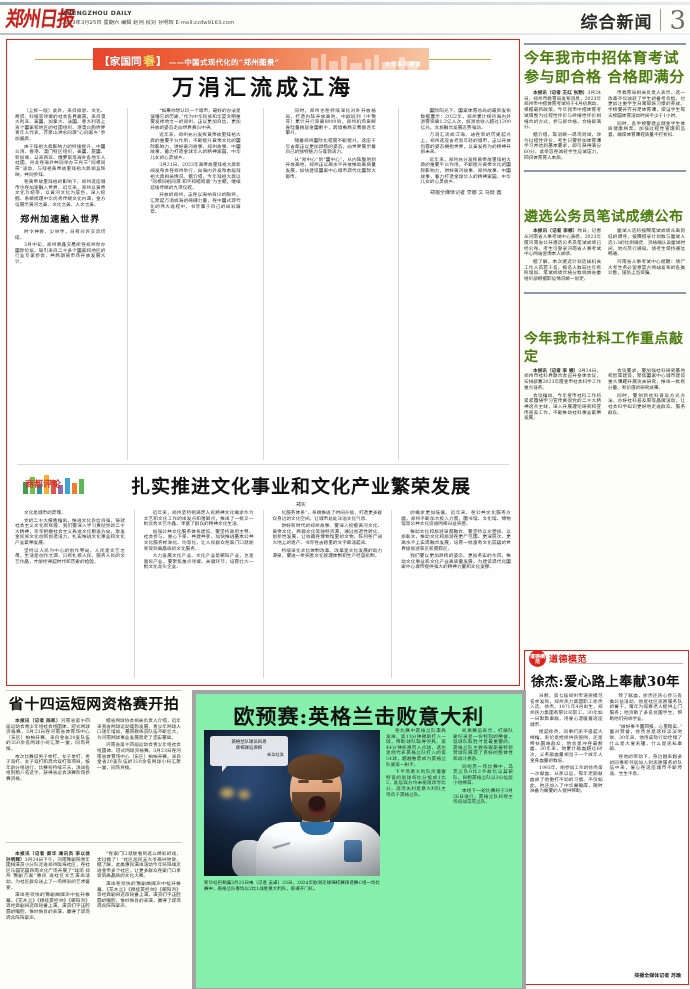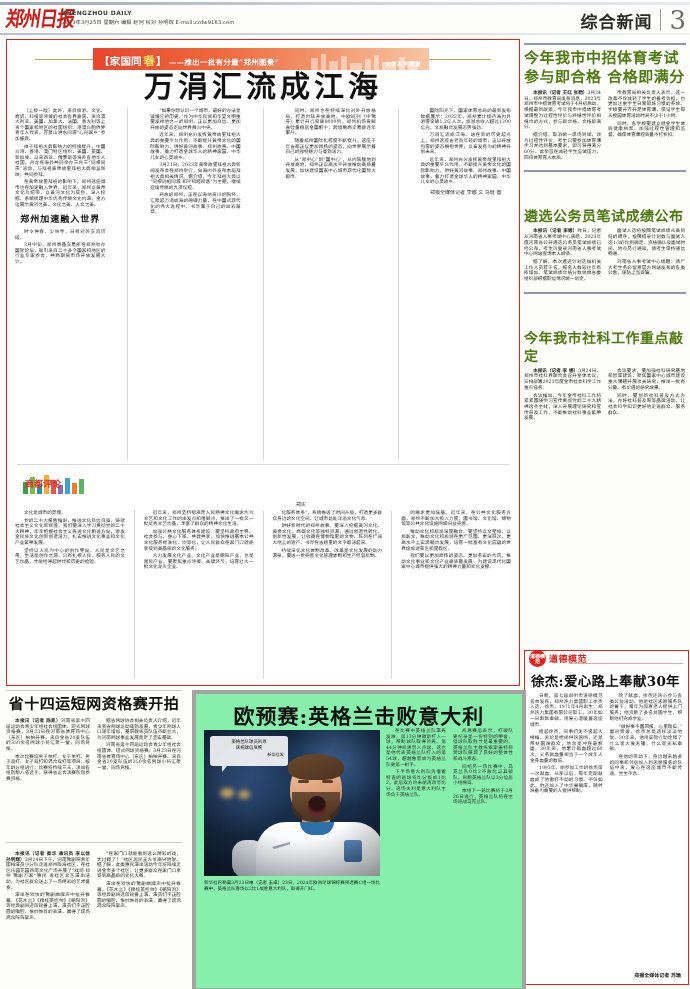--- a/index.html
+++ b/index.html
@@ -47,21 +47,21 @@
      font-family:"DejaVu Serif","Liberation Serif",serif;letter-spacing:.2px;white-space:nowrap;
      text-shadow:0 0 1px rgba(120,0,0,.5);}
   .banner-chun{display:inline-block;color:#f7e06a;font-size:12px;transform:rotate(-9deg);
      margin:0 1px;}
   .banner-sub{font-size:7.6px;font-weight:700;margin-left:2px;}
   .banner-sub2{position:absolute;right:8px;top:12px;font-size:5.6px;color:#fff;font-weight:700;
      letter-spacing:.4px;}
 
   .headline1{position:absolute;left:0;top:30px;width:512px;text-align:center;
      font-family:"DejaVu Serif","Liberation Serif",serif;
-     font-size:30px;font-weight:700;color:#111;letter-spacing:4px;line-height:34px;}
+     font-size:22px;font-weight:700;color:#111;letter-spacing:4px;line-height:34px;}
 
   
   .art1{position:absolute;left:8px;top:68px;width:496px;height:352px;
      display:flex;gap:22px;}
   .art1 .col{width:118px;position:relative;}
   .col-sep{width:1px;background:#d8d8d8;align-self:stretch;}
   .ptxt{font-family:"DejaVu Serif","Liberation Serif",serif;font-size:4.6px;line-height:5.6px;
      color:#2a2a2a;text-align:justify;letter-spacing:.05px;}
   .ptxt p{margin:0 0 2px 0;text-indent:9px;}
   .subhead{font-family:"DejaVu Serif","Liberation Serif",serif;font-size:9px;font-weight:700;
@@ -210,21 +210,21 @@
           <rect x="22" y="9" width="9" height="9" fill="#fff"></rect>
           <rect x="34" y="4" width="6" height="14" fill="#fff"></rect>
           <rect x="43" y="11" width="12" height="7" fill="#fff"></rect>
           <rect x="58" y="7" width="6" height="11" fill="#fff"></rect>
           <rect x="67" y="3" width="5" height="15" fill="#fff"></rect>
           <rect x="75" y="10" width="14" height="8" fill="#fff"></rect>
           <rect x="92" y="5" width="6" height="13" fill="#fff"></rect>
           <rect x="101" y="9" width="10" height="9" fill="#fff"></rect>
         </svg>
         <div class="banner-txt">
-          <span>【家国同</span><span class="banner-chun">春</span><span>】</span><span class="banner-sub">——推出一批有分量“郑州图景”</span>
+          <span>【家国同</span><span class="banner-chun">春</span><span>】</span><span class="banner-sub">——中国式现代化的“郑州图景”</span>
         </div>
         <div class="banner-sub2">大型系列报道</div>
       </div>
     </div>
 
     <div class="headline1">万涓汇流成江海</div>
 
     <div class="art1">
       <div class="col">
         <div class="ptxt lead">
@@ -276,20 +276,21 @@
           <rect x="16" y="10" width="5" height="10" fill="#2f8f9c"></rect>
           <rect x="23" y="1" width="5" height="19" fill="#f2b134"></rect>
           <rect x="30" y="6" width="5" height="14" fill="#e2574c"></rect>
           <rect x="37" y="11" width="5" height="9" fill="#8e6bb5"></rect>
           <rect x="44" y="4" width="5" height="16" fill="#3fa3d6"></rect>
           <rect x="51" y="9" width="5" height="11" fill="#f07c2c"></rect>
           <rect x="58" y="5" width="5" height="15" fill="#5ab85a"></rect>
         </svg>
         <div class="cmt-logo-txt">商都评论</div>
       </div>
+      <div class="headline2">扎实推进文化事业和文化产业繁荣发展</div>
       <div class="cmt-byline">郑实</div>
     </div>
 
     <div class="art2">
       <div class="col">
         <div class="ptxt">
           <p>文化是城市的灵魂。</p>
           <p>党的二十大报告指出，推进文化自信自强，铸就社会主义文化新辉煌。我们要深入学习贯彻党的二十大精神，牢牢把握社会主义先进文化前进方向，激发全民族文化创新创造活力，扎实推进文化事业和文化产业繁荣发展。</p>
           <p>坚持以人民为中心的创作导向。人民是文艺之母，生活是创作之源。只有扎根人民、服务人民的文艺作品，才能经得起时代和历史的检验。</p>
         </div>

